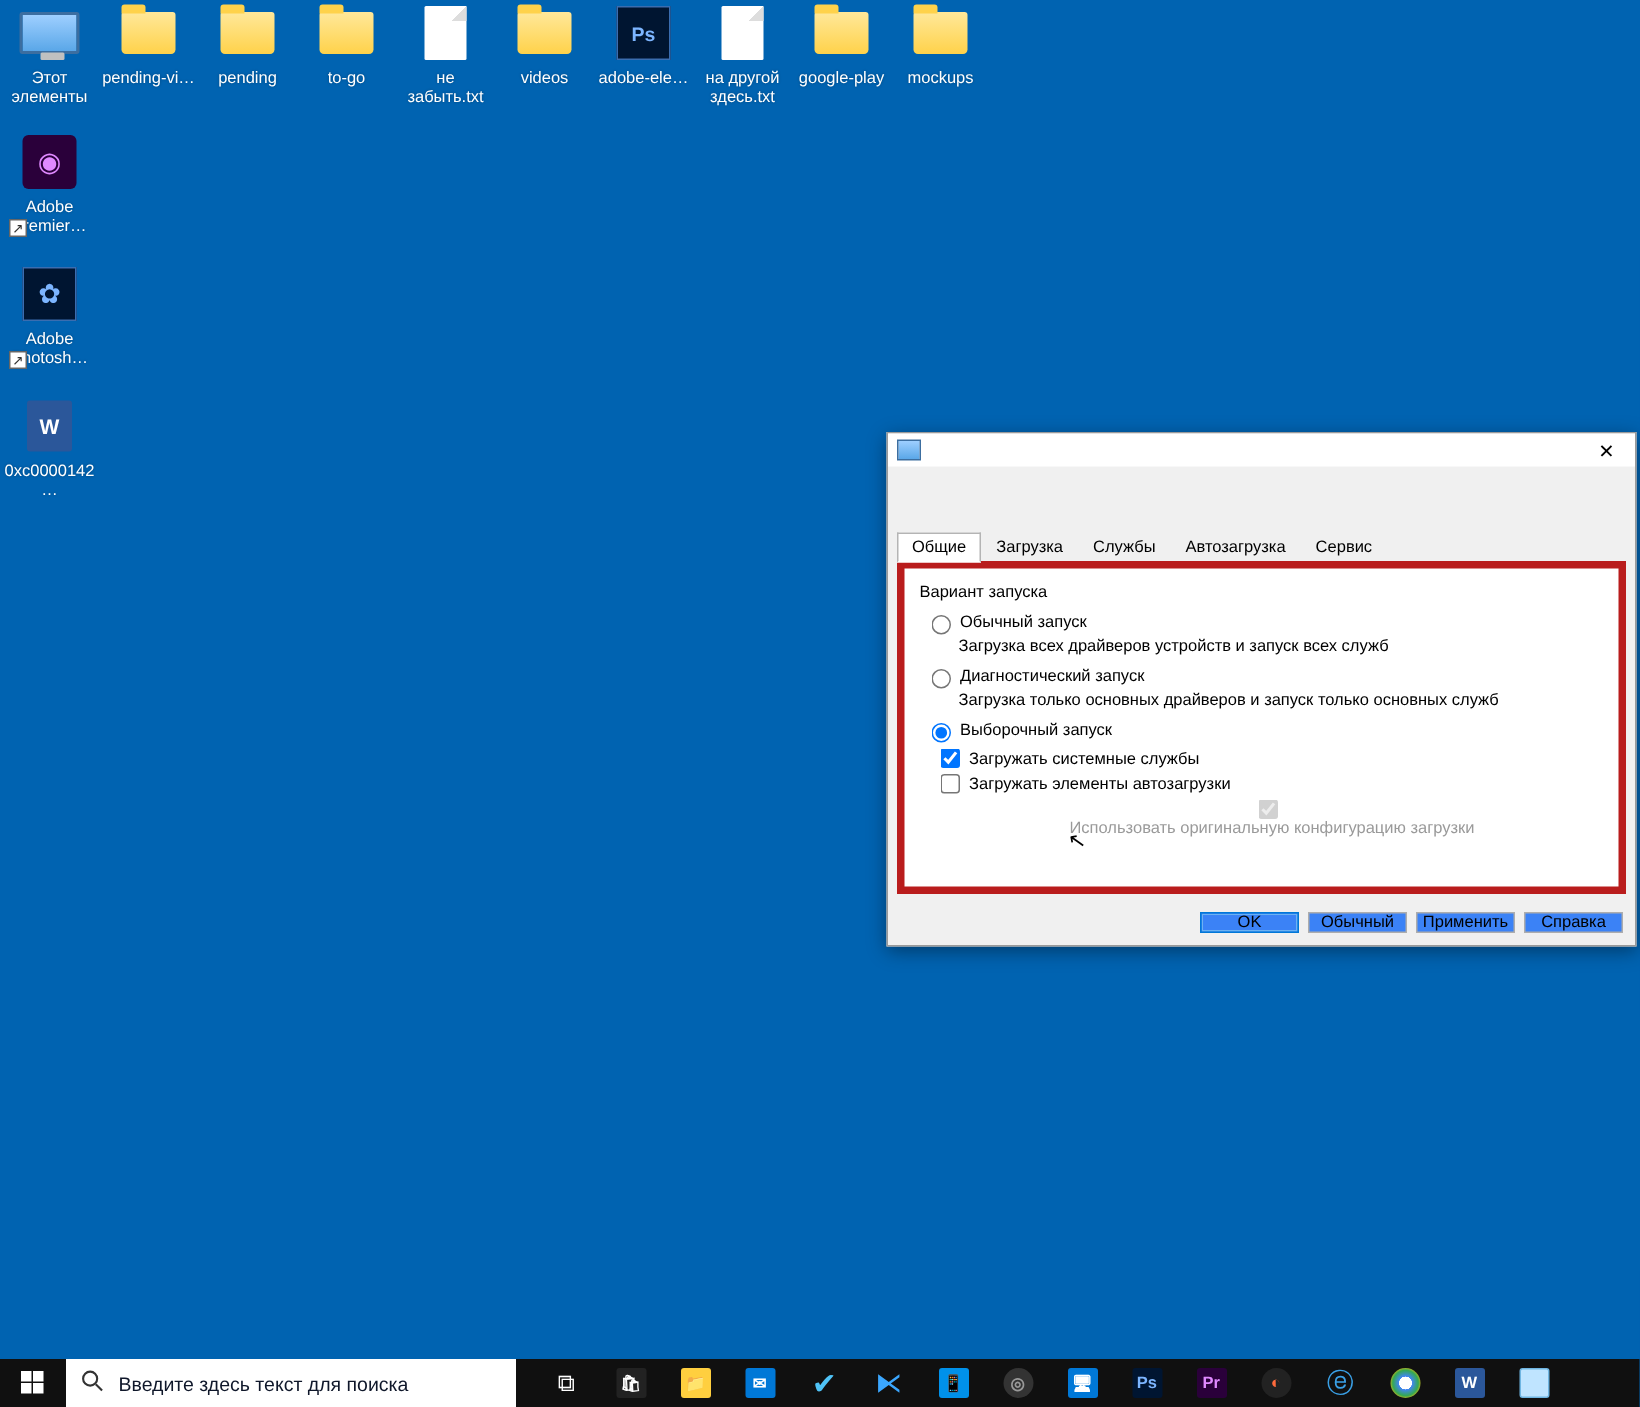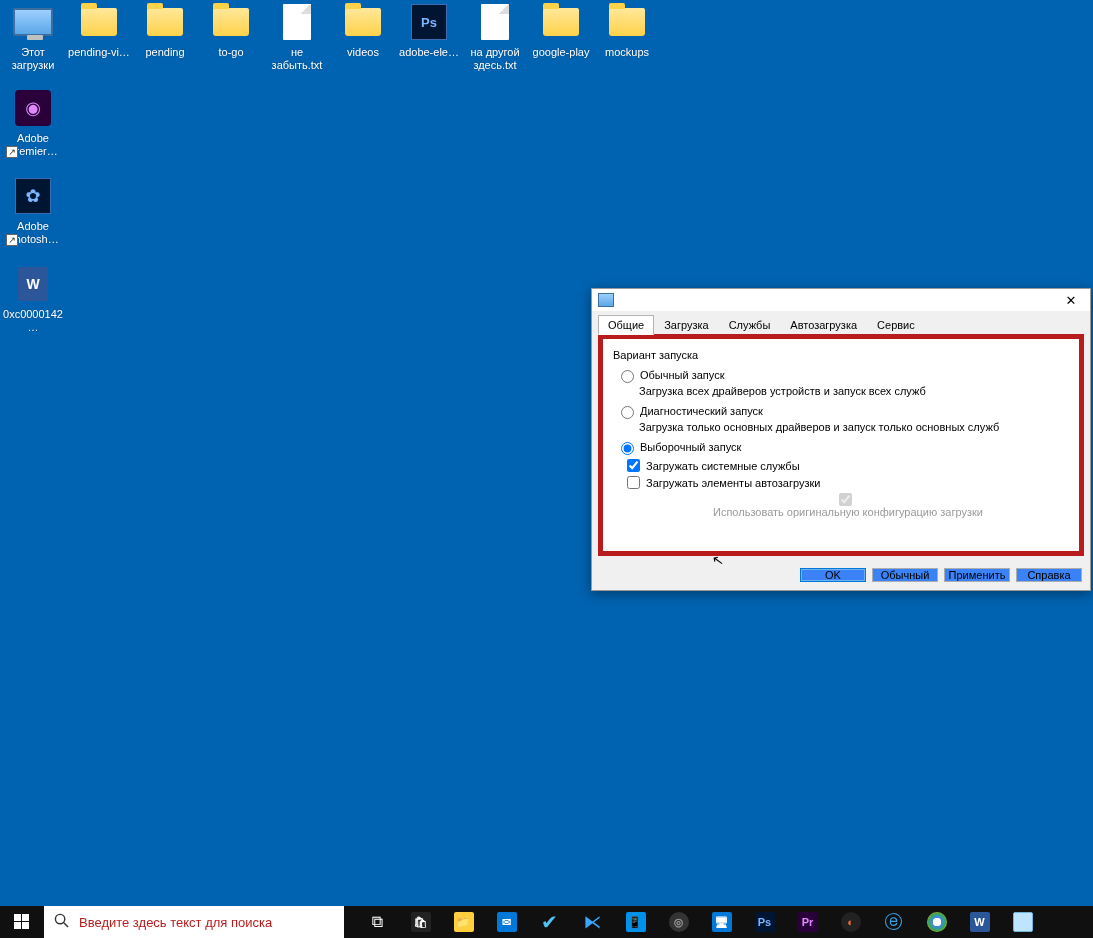--- a/index.html
+++ b/index.html
@@ -24,21 +24,21 @@
 .ps-setting { background:#001531; width:36px; height:36px; border:1px solid #3a6db0; display:flex; align-items:center; justify-content:center; }
 .ps-setting:after { content:"✿"; color:#7cb5ff; font-size:18px;}
 .word-ic { background:#2b579a; width:30px; height:34px; border-radius:2px; color:#fff; display:flex; align-items:center; justify-content:center; font-weight:bold; font-size:14px; }
 .shortcut-badge { position:absolute; left:6px; bottom:0px; width:12px; height:12px; background:#fff; border:1px solid #666; font-size:9px; line-height:10px; color:#333; }
 
 
 .win { position:absolute; left:591px; top:288px; width:500px; background:#f0f0f0; border:1px solid #9a9a9a; box-shadow:0 3px 12px rgba(0,0,0,.4); font-size:11px; color:#000; }
 .titlebar { height:22px; display:flex; align-items:center; justify-content:space-between; background:#fff; padding:0 4px 0 6px; }
 .titlebar .sysicon { width:16px; height:14px; background:linear-gradient(#9ecfff,#5aa7e8); border:1px solid #3c6ea0; margin-right:4px;}
 .titlebar .close { width:30px; height:20px; display:flex; align-items:center; justify-content:center; font-size:13px; color:#000; }
-.tabs { display:flex; padding:4px 6px 0; background:#f0f0f0; }
+.tabs { display:flex; padding:20px 6px 0; background:#f0f0f0;margin-top:24px; }
 .tab { padding:3px 9px; font-size:11px; border:1px solid transparent; border-bottom:none; cursor:pointer; }
 .tab.active { background:#fff; border-color:#b4b4b4; border-bottom:1px solid #fff; position:relative; z-index:2; }
 .panel { margin:0 6px 6px; background:#fff; border:5px solid #b91c1c; padding:10px 10px 28px; position:relative; margin-top:-1px; min-height:222px;}
 .grp-title { font-size:11px; margin-bottom:8px; }
 .opt { display:flex; align-items:flex-start; margin:4px 0 2px 8px; }
 .opt input[type=radio],.opt input[type=checkbox] { margin:1px 6px 0 0; }
 .opt .sub { font-size:11px; color:#000; }
 .sub-check { margin-left:14px; display:flex; align-items:center; margin-top:4px;}
 .sub-check input { margin-right:6px; }
 .sub-check.disabled { color:#9a9a9a;flex-direction:column; }
@@ -46,35 +46,35 @@
 .btn-row { display:flex; justify-content:flex-end; gap:6px; padding:6px 8px 8px; }
 .btn { min-width:66px; height:14px; background:#3b82f6; border:1px solid #adadad; font-size:11px; cursor:pointer; }
 .btn.default { border:1px solid #0078d7; box-shadow:inset 0 0 0 1px #6bb2f2; }
 .cursor-ghost { position:absolute; left:712px; top:552px; font-size:14px; color:#000; transform:rotate(-10deg);}
 .cursor-ghost:before{content:"↖";}
 
 
 .taskbar { position:absolute; left:0; right:0; bottom:0; height:32px; background:#101010; display:flex; align-items:stretch; color:#fff; }
 .start { width:44px; display:flex; align-items:center; justify-content:center; }
 .start svg { width:16px; height:16px; }
-.search { flex:0 0 300px; background:#fff; color:#b91c1c; display:flex; align-items:center; padding:0 10px; font-size:13px; }
+.search { flex:0 0 300px; background:#fff; color:#0f172a; display:flex; align-items:center; padding:0 10px; font-size:13px; }
 .search .mag { margin-right:10px; color:#333; }
 .tb-icons { display:flex; align-items:center; margin-left:12px; gap:0;}
 .tb-btn { width:43px; height:32px; display:flex; align-items:center; justify-content:center; font-size:16px; }
 .sq { width:20px; height:20px; display:flex; align-items:center; justify-content:center; border-radius:2px; font-size:11px; font-weight:bold;}
 </style>
 </head>
 <body>
 
 <div class="desktop">
   <div class="icon" style="left:0px; top:2px">
     <div class="pic">
         <div class="computer-ic"></div>
       </div>
-    <div class="lbl">Этот загрузки</div>
+    <div class="lbl">Этот элементы</div>
   </div>
   <div class="icon" style="left:66px; top:2px">
     <div class="pic">
         <div class="folder"></div>
       </div>
     <div class="lbl">pending-vi…</div>
   </div>
   <div class="icon" style="left:132px; top:2px">
     <div class="pic">
         <div class="folder"></div>

